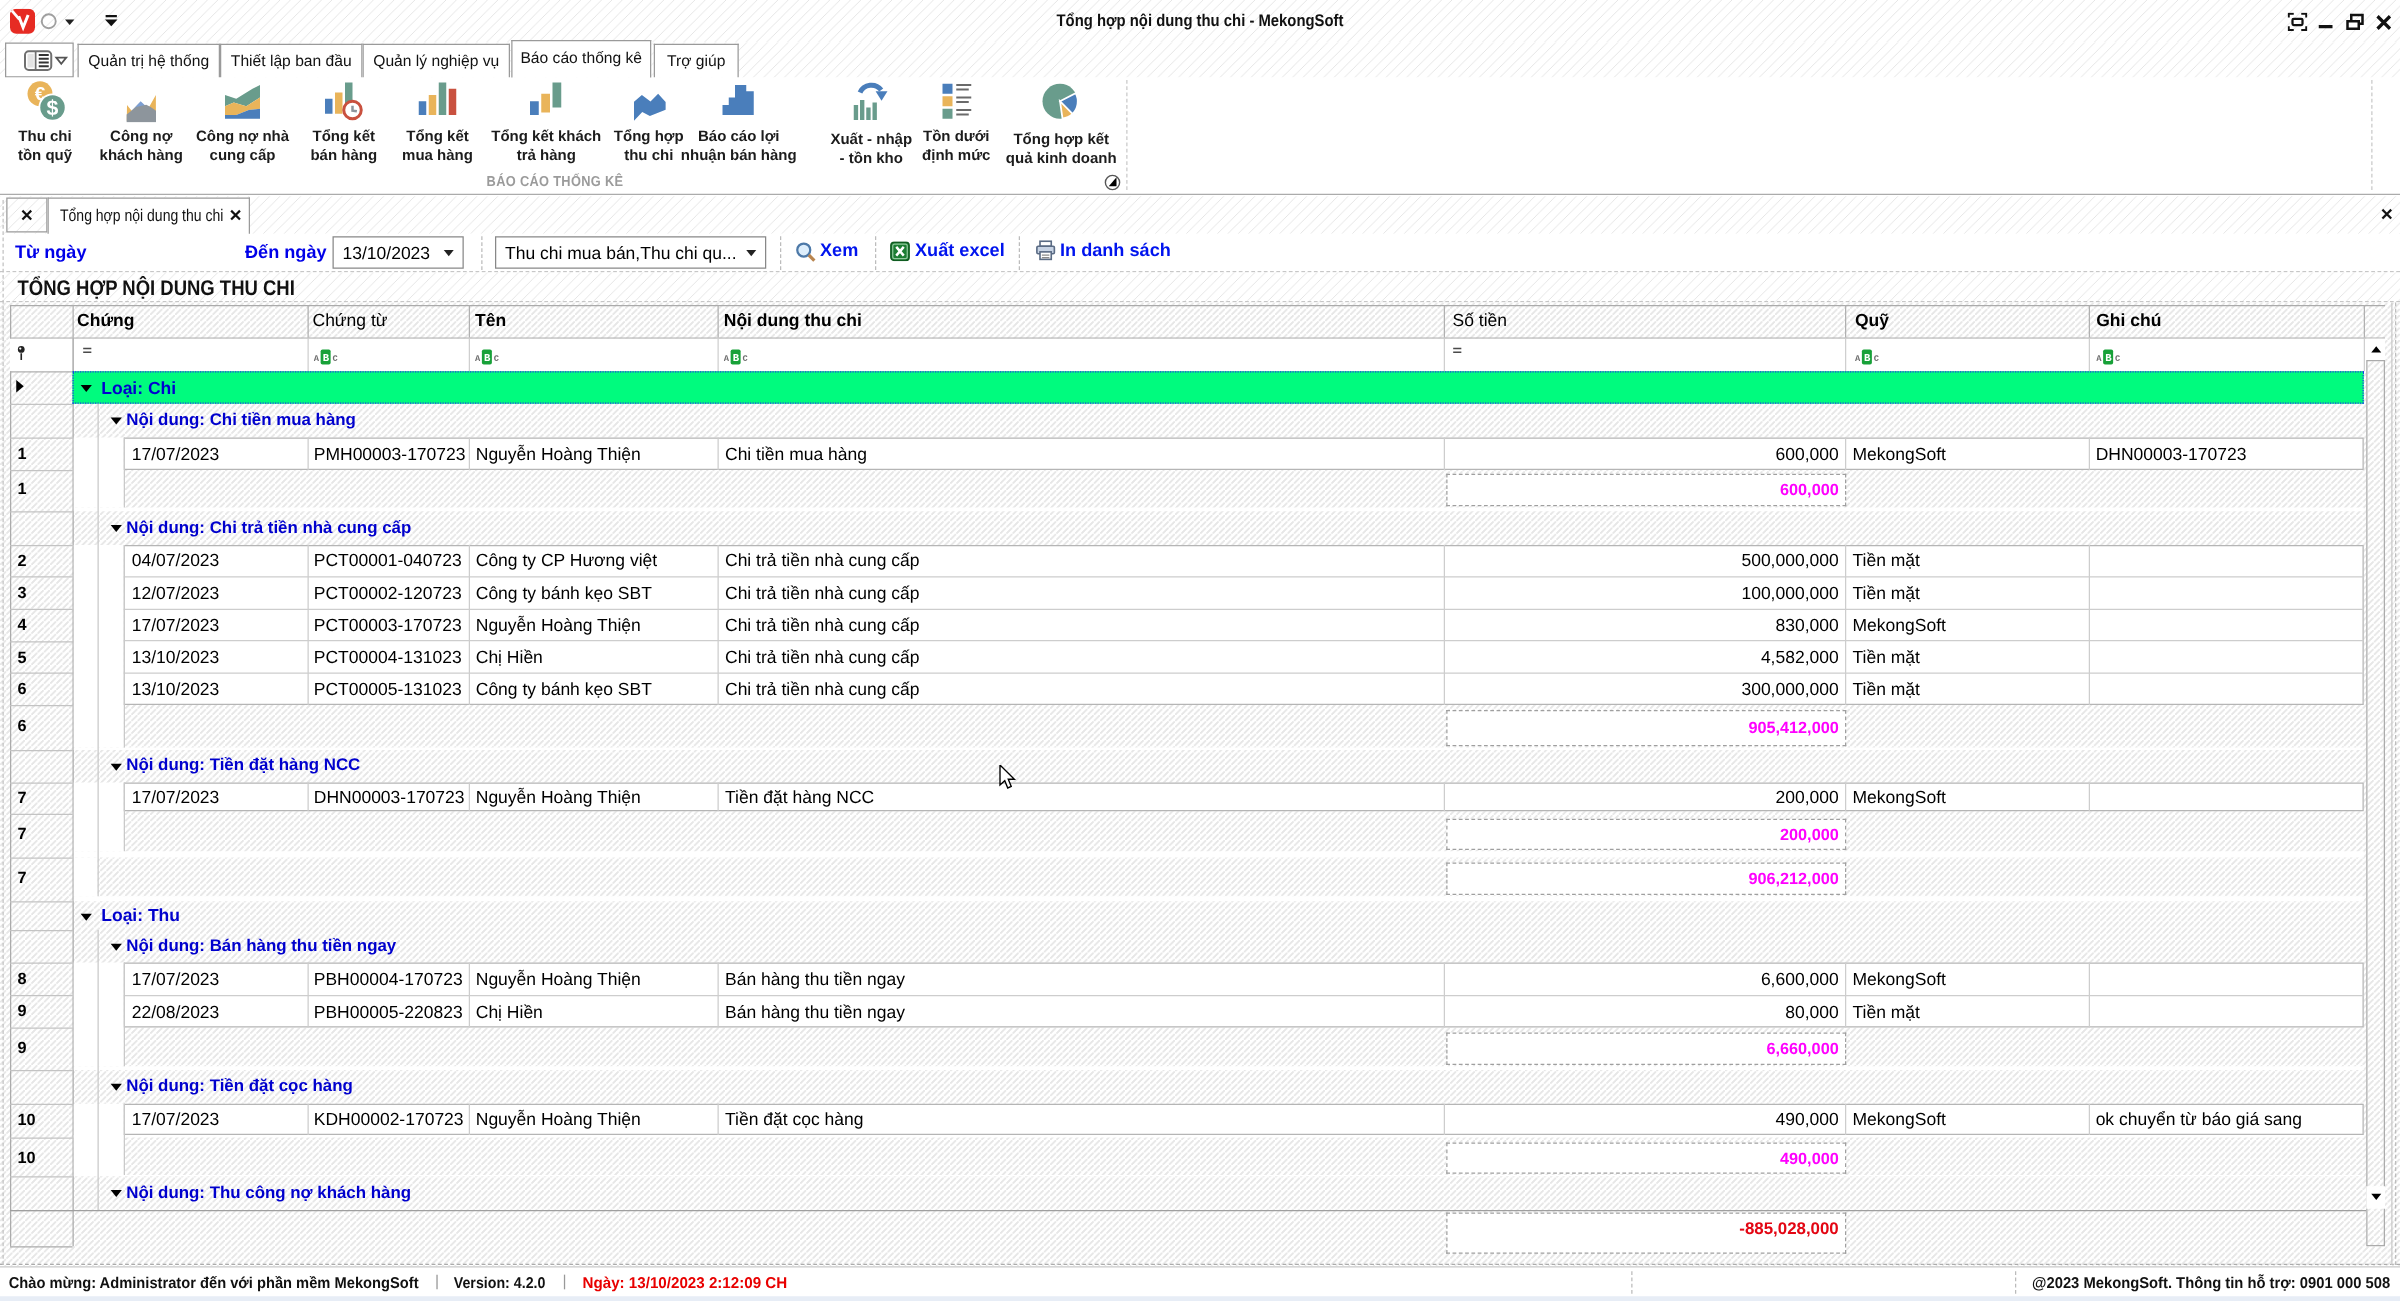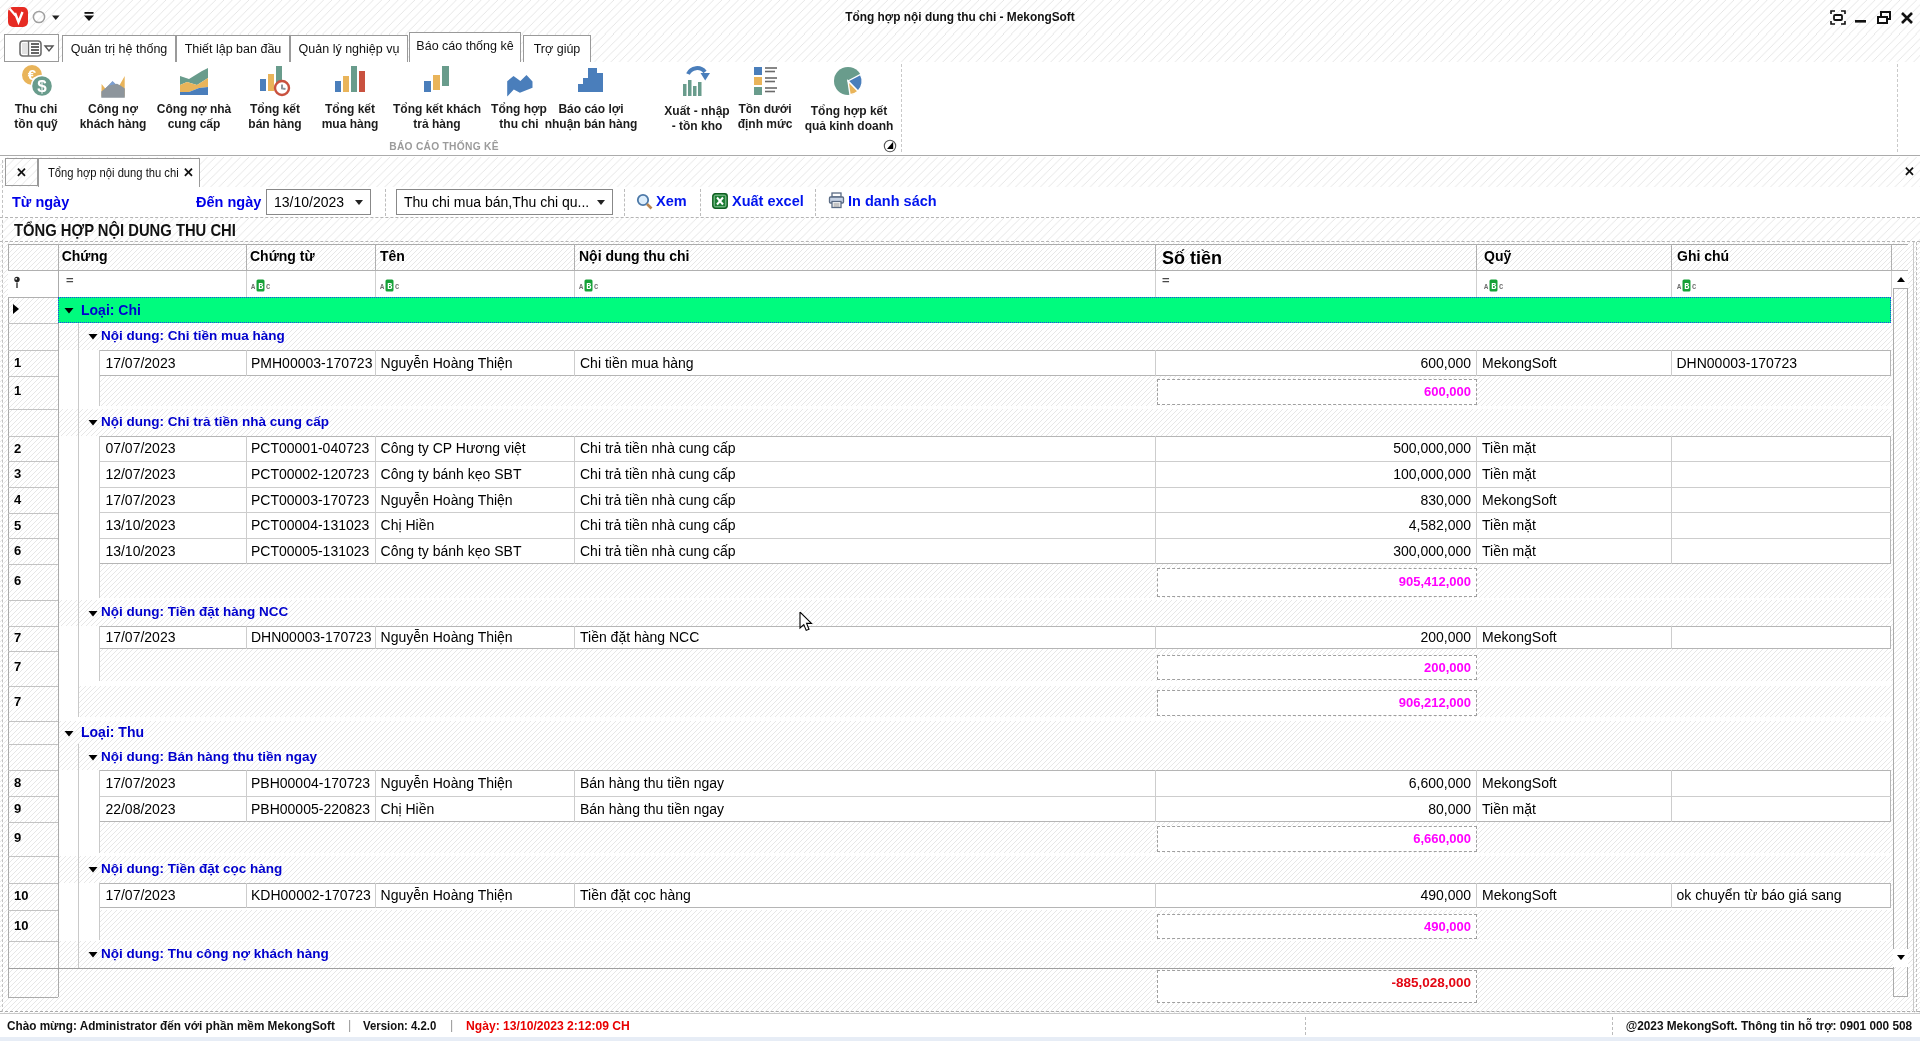--- a/index.html
+++ b/index.html
@@ -268,24 +268,24 @@
 <div style="position:absolute;left:57.5px;top:2px;width:1px;height:26px;background:#b0b0b0;"></div>
 <div style="position:absolute;left:245.7px;top:2px;width:1px;height:26px;background:#b0b0b0;"></div>
 <div style="position:absolute;left:374.6px;top:2px;width:1px;height:26px;background:#b0b0b0;"></div>
 <div style="position:absolute;left:574px;top:2px;width:1px;height:26px;background:#b0b0b0;"></div>
 <div style="position:absolute;left:1154.7px;top:2px;width:1px;height:26px;background:#b0b0b0;"></div>
 <div style="position:absolute;left:1476px;top:2px;width:1px;height:26px;background:#b0b0b0;"></div>
 <div style="position:absolute;left:1670.5px;top:2px;width:1px;height:26px;background:#b0b0b0;"></div>
 <div style="position:absolute;left:1891px;top:2px;width:1px;height:26px;background:#b0b0b0;"></div>
 <div style="position:absolute;left:8px;top:2px;width:1px;height:753px;background:#ababab;"></div>
 <div style="position:absolute;left:61.7px;top:6px;font-size:14px;font-weight:bold;color:#000;white-space:nowrap;">Chứng</div>
-<div style="position:absolute;left:250px;top:6px;font-size:14px;font-weight:bold;color:#000;white-space:nowrap;">Chứng từ</div>
+<div style="position:absolute;left:250px;top:6px;font-size:14px;font-weight:normal;color:#000;white-space:nowrap;">Chứng từ</div>
 <div style="position:absolute;left:380px;top:6px;font-size:14px;font-weight:bold;color:#000;white-space:nowrap;">Tên</div>
 <div style="position:absolute;left:579px;top:6px;font-size:14px;font-weight:bold;color:#000;white-space:nowrap;text-align:center;">Nội dung thu chi</div>
-<div style="position:absolute;left:1162px;top:6px;font-size:18px;font-weight:bold;color:#000;white-space:nowrap;">Số tiền</div>
+<div style="position:absolute;left:1162px;top:6px;font-size:14px;font-weight:normal;color:#000;white-space:nowrap;">Số tiền</div>
 <div style="position:absolute;left:1484px;top:6px;font-size:14px;font-weight:bold;color:#000;white-space:nowrap;">Quỹ</div>
 <div style="position:absolute;left:1677px;top:6px;font-size:14px;font-weight:bold;color:#000;white-space:nowrap;">Ghi chú</div>
 <div style="position:absolute;left:8px;top:28px;width:1900px;height:1px;background:#b0b0b0;"></div>
 <div style="position:absolute;left:8px;top:29px;width:1900px;height:26px;background:#fff;"></div>
 <div style="position:absolute;left:57.5px;top:29px;width:1px;height:26px;background:#cfcfcf;"></div>
 <div style="position:absolute;left:245.7px;top:29px;width:1px;height:26px;background:#cfcfcf;"></div>
 <div style="position:absolute;left:374.6px;top:29px;width:1px;height:26px;background:#cfcfcf;"></div>
 <div style="position:absolute;left:574px;top:29px;width:1px;height:26px;background:#cfcfcf;"></div>
 <div style="position:absolute;left:1154.7px;top:29px;width:1px;height:26px;background:#cfcfcf;"></div>
 <div style="position:absolute;left:1476px;top:29px;width:1px;height:26px;background:#cfcfcf;"></div>
@@ -423,21 +423,21 @@
 <div style="position:absolute;left:99.4px;top:219.16px;width:1791.6px;height:1px;background:#cdcdcd;"></div>
 <div style="position:absolute;left:99.4px;top:244.82px;width:1791.6px;height:1px;background:#cdcdcd;"></div>
 <div style="position:absolute;left:99.4px;top:270.48px;width:1791.6px;height:1px;background:#cdcdcd;"></div>
 <div style="position:absolute;left:99.4px;top:296.14px;width:1791.6px;height:1px;background:#cdcdcd;"></div>
 <div style="position:absolute;left:245.7px;top:193.5px;width:1px;height:128.3px;background:#cdcdcd;"></div>
 <div style="position:absolute;left:374.6px;top:193.5px;width:1px;height:128.3px;background:#cdcdcd;"></div>
 <div style="position:absolute;left:574px;top:193.5px;width:1px;height:128.3px;background:#cdcdcd;"></div>
 <div style="position:absolute;left:1154.7px;top:193.5px;width:1px;height:128.3px;background:#cdcdcd;"></div>
 <div style="position:absolute;left:1476px;top:193.5px;width:1px;height:128.3px;background:#cdcdcd;"></div>
 <div style="position:absolute;left:1670.5px;top:193.5px;width:1px;height:128.3px;background:#cdcdcd;"></div>
-<div style="position:absolute;left:105.4px;top:198.33px;font-size:14px;white-space:nowrap;">07/07/2023</div>
+<div style="position:absolute;left:105.4px;top:198.33px;font-size:14px;white-space:nowrap;">04/07/2023</div>
 <div style="position:absolute;left:251px;top:198.33px;font-size:14px;white-space:nowrap;">PCT00001-040723</div>
 <div style="position:absolute;left:380.6px;top:198.33px;font-size:14px;white-space:nowrap;">Công ty CP Hương việt</div>
 <div style="position:absolute;left:580px;top:198.33px;font-size:14px;white-space:nowrap;">Chi trả tiền nhà cung cấp</div>
 <div style="position:absolute;left:1200px;top:198.33px;width:271px;text-align:right;font-size:14px;">500,000,000</div>
 <div style="position:absolute;left:1482px;top:198.33px;font-size:14px;white-space:nowrap;">Tiền mặt</div>
 <div style="position:absolute;left:14px;top:198.83px;font-size:13px;font-weight:bold;color:#000;">2</div>
 <div style="position:absolute;left:105.4px;top:223.99px;font-size:14px;white-space:nowrap;">12/07/2023</div>
 <div style="position:absolute;left:251px;top:223.99px;font-size:14px;white-space:nowrap;">PCT00002-120723</div>
 <div style="position:absolute;left:380.6px;top:223.99px;font-size:14px;white-space:nowrap;">Công ty bánh kẹo SBT</div>
 <div style="position:absolute;left:580px;top:223.99px;font-size:14px;white-space:nowrap;">Chi trả tiền nhà cung cấp</div>

